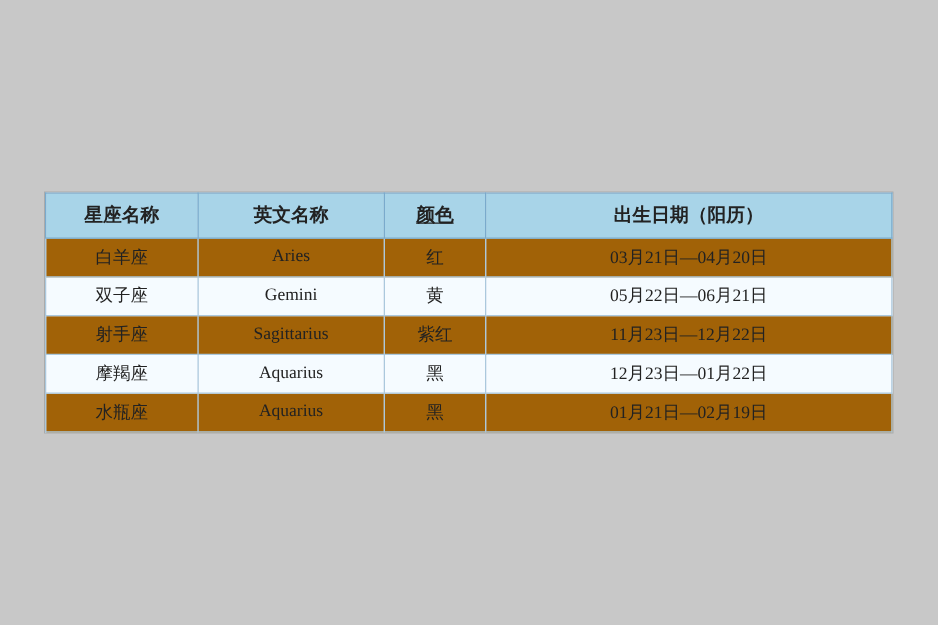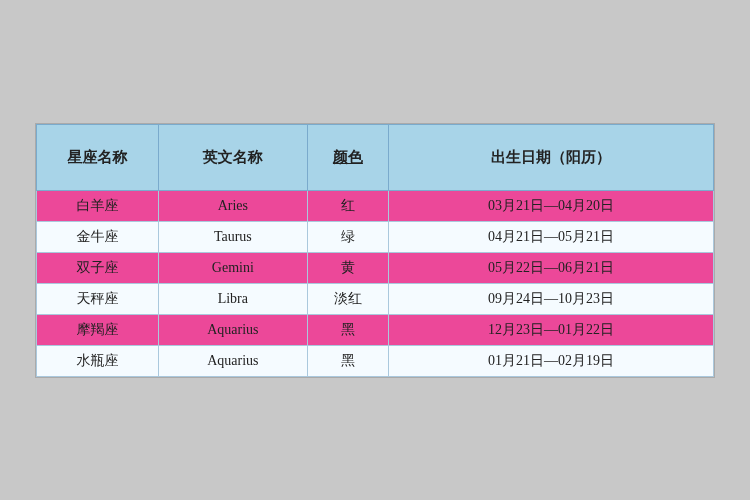--- a/index.html
+++ b/index.html
@@ -17,33 +17,33 @@
       border: 1px solid #aaa;
       width: 680px;
     }
     table {
       width: 100%;
       border-collapse: collapse;
     }
     thead tr th {
       background-color: #a8d4e8;
       border: 1px solid #7aaacc;
-      padding: 23px 10px;
+      padding: 8px 10px;
       font-size: 15px;
       font-weight: bold;
       color: #222;
       text-align: center;
     }
     tbody tr td {
       border: 1px solid #aac8dd;
       padding: 6px 10px;
       font-size: 14px;
       color: #222;
       text-align: center;
-      background-color: #ec4899;
+      background-color: #a16207;
     }
     tbody tr:nth-child(even) td {
       background-color: #f5fbff;
     }
     .col-zh { width: 18%; }
     .col-en { width: 22%; text-align: center; }
     .col-color { width: 12%; text-decoration: underline; }
     .col-date { width: 48%; }
   </style>
 </head>
@@ -60,36 +60,30 @@
       </tr>
     </thead>
     <tbody id="table-body">
     <tr>
           <td>白羊座</td>
           <td>Aries</td>
           <td>红</td>
           <td>03月21日—04月20日</td>
         </tr>
         <tr>
-          <td>金牛座</td>
-          <td>Taurus</td>
-          <td>绿</td>
-          <td>04月21日—05月21日</td>
-        </tr>
-        <tr>
           <td>双子座</td>
           <td>Gemini</td>
           <td>黄</td>
           <td>05月22日—06月21日</td>
         </tr>
         <tr>
-          <td>天秤座</td>
-          <td>Libra</td>
-          <td>淡红</td>
-          <td>09月24日—10月23日</td>
+          <td>射手座</td>
+          <td>Sagittarius</td>
+          <td>紫红</td>
+          <td>11月23日—12月22日</td>
         </tr>
         <tr>
           <td>摩羯座</td>
           <td>Aquarius</td>
           <td>黑</td>
           <td>12月23日—01月22日</td>
         </tr>
         <tr>
           <td>水瓶座</td>
           <td>Aquarius</td>

